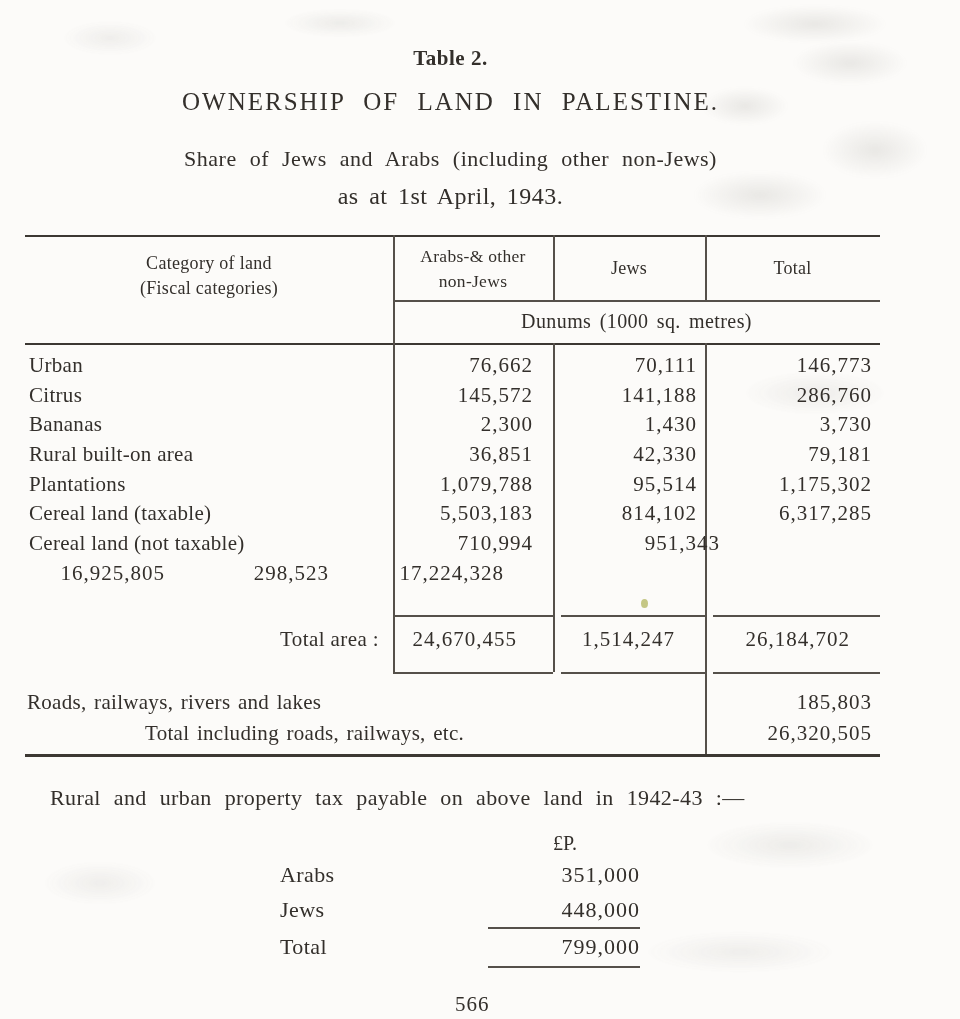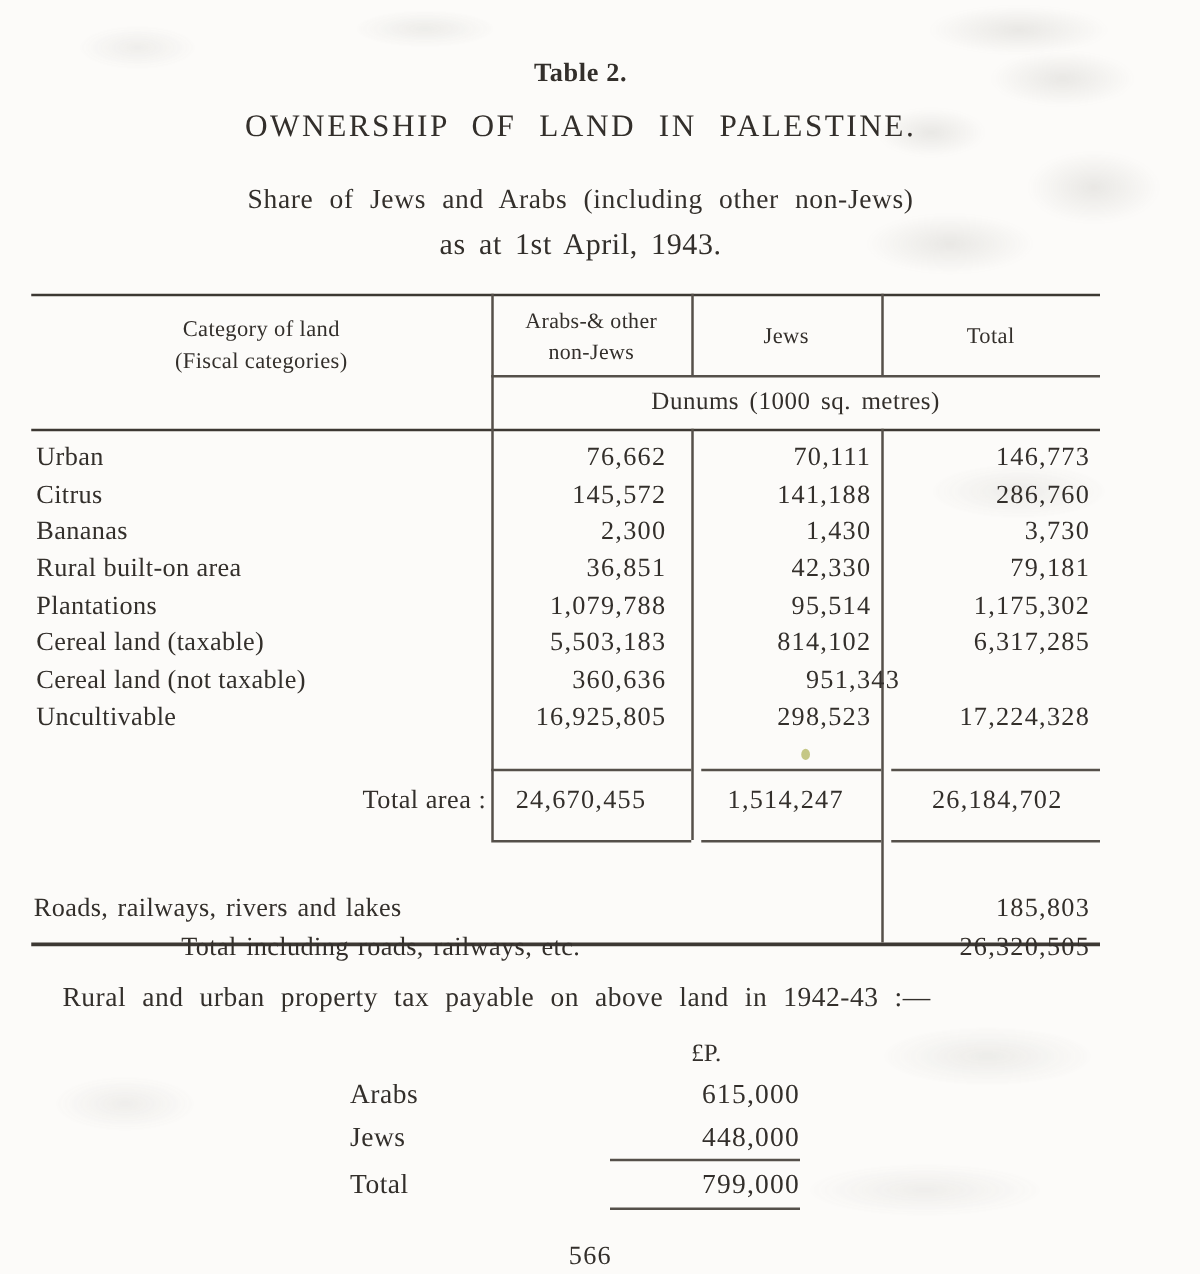--- a/index.html
+++ b/index.html
@@ -31,21 +31,21 @@
   .g6{left:280px;top:8px;width:120px;height:30px;opacity:.8;}
   .g7{left:60px;top:20px;width:100px;height:36px;opacity:.7;}
   .g8{left:740px;top:370px;width:150px;height:46px;opacity:.75;}
   .g9{left:700px;top:820px;width:180px;height:50px;opacity:.8;}
   .g10{left:40px;top:860px;width:120px;height:46px;opacity:.7;}
   .g11{left:640px;top:930px;width:200px;height:44px;opacity:.7;}
   .artifact{position:absolute;left:641px;top:599px;width:7px;height:9px;
     background:rgba(168,170,70,0.65);filter:blur(0.6px);border-radius:50%;}
 
   
-  .tline{position:absolute;left:37px;width:855px;text-align:center;white-space:nowrap;}
+  .tline{position:absolute;left:23px;width:855px;text-align:center;white-space:nowrap;}
   .table-label{top:46px;font-size:21px;font-weight:bold;letter-spacing:0.5px;}
   .main-title{top:88px;font-size:25px;letter-spacing:2px;word-spacing:10px;}
   .subtitle1{top:146px;font-size:22px;letter-spacing:0.5px;word-spacing:7px;}
   .subtitle2{top:183px;font-size:24px;letter-spacing:0.5px;word-spacing:4px;}
 
   
   .land-table{position:absolute;left:25px;top:235px;width:855px;height:522px;}
   .hrule{position:absolute;background:var(--line);height:2px;}
   .hrule.thin{height:1.5px;}
   .r-top{left:0;right:0;top:0;background:var(--line-dark);}
@@ -77,27 +77,27 @@
   .tbody{position:absolute;left:0;top:116px;width:855px;}
   .trow{display:flex;height:29.7px;line-height:29.7px;font-size:21px;white-space:nowrap;}
   .trow .cat{width:368px;padding-left:4px;letter-spacing:0.3px;}
   .trow .num{letter-spacing:1px;text-align:right;}
   .trow .num.a{width:160px;padding-right:20px;}
   .trow .num.j{width:152px;padding-right:8px;}
   .trow .num.t{width:175px;padding-right:8px;}
 
   .total-row{position:absolute;left:0;top:386px;width:855px;display:flex;
     height:36px;line-height:36px;font-size:21px;white-space:nowrap;}
-  .total-row .cat{width:368px;text-align:right;padding-right:4px;letter-spacing:0.4px;}
+  .total-row .cat{width:368px;text-align:right;padding-right:14px;letter-spacing:0.4px;}
   .total-row .num{letter-spacing:1px;text-align:right;}
   .total-row .num.a{width:136px;padding-right:12px;}
   .total-row .num.j{width:152px;padding-right:6px;}
   .total-row .num.t{width:175px;padding-right:6px;}
 
-  .foot-row{position:absolute;width:855px;height:30px;line-height:30px;font-size:21px;white-space:nowrap;margin-top:24px;}
+  .foot-row{position:absolute;width:855px;height:30px;line-height:30px;font-size:21px;white-space:nowrap;}
   .foot-row .val{position:absolute;right:8px;top:0;letter-spacing:1px;}
   .roads-row{left:0;top:452px;}
   .roads-row .lbl{position:absolute;left:2px;letter-spacing:0.3px;word-spacing:2px;}
   .grand-row{left:0;top:483px;}
   .grand-row .lbl{position:absolute;left:120px;letter-spacing:0.3px;word-spacing:2px;}
 
   
   .tax-heading{position:absolute;left:50px;top:785px;font-size:22px;
     letter-spacing:0.4px;word-spacing:7px;white-space:nowrap;}
   .tax-currency{position:absolute;left:480px;top:832px;width:170px;text-align:center;font-size:20px;}
@@ -200,25 +200,24 @@
         <div class="num t">1,175,302</div>
       </div>
       <div class="trow">
         <div class="cat">Cereal land (taxable)</div>
         <div class="num a">5,503,183</div>
         <div class="num j">814,102</div>
         <div class="num t">6,317,285</div>
       </div>
       <div class="trow">
         <div class="cat">Cereal land (not taxable)</div>
-        <div class="num a">360,636</div>
+        <div class="num a">710,994</div>
         <div class="num t">951,343</div>
       </div>
       <div class="trow">
-        <div class="cat">Uncultivable</div>
         <div class="num a">16,925,805</div>
         <div class="num j">298,523</div>
         <div class="num t">17,224,328</div>
       </div>
     </div>
 
     <div class="total-row">
       <div class="cat">Total area :</div>
       <div class="num a">24,670,455</div>
       <div class="num j">1,514,247</div>
@@ -232,21 +231,21 @@
     <div class="foot-row grand-row">
       <span class="lbl">Total including roads, railways, etc.</span>
       <span class="val">26,320,505</span>
     </div>
   </div>
 
   <div class="tax-heading">Rural and urban property tax payable on above land in 1942-43 :—</div>
   <div class="tax-currency">£P.</div>
 
   <div class="tax-row tax-lbl tax-r0">Arabs</div>
-  <div class="tax-row tax-val tax-r0">615,000</div>
+  <div class="tax-row tax-val tax-r0">351,000</div>
   <div class="tax-row tax-lbl tax-r1">Jews</div>
   <div class="tax-row tax-val tax-r1">448,000</div>
   <div class="tax-rule tax-rule-1"></div>
   <div class="tax-row tax-lbl tax-r2">Total</div>
   <div class="tax-row tax-val tax-r2">799,000</div>
   <div class="tax-rule tax-rule-2"></div>
 
   <div class="page-number">566</div>
 </div>
 

